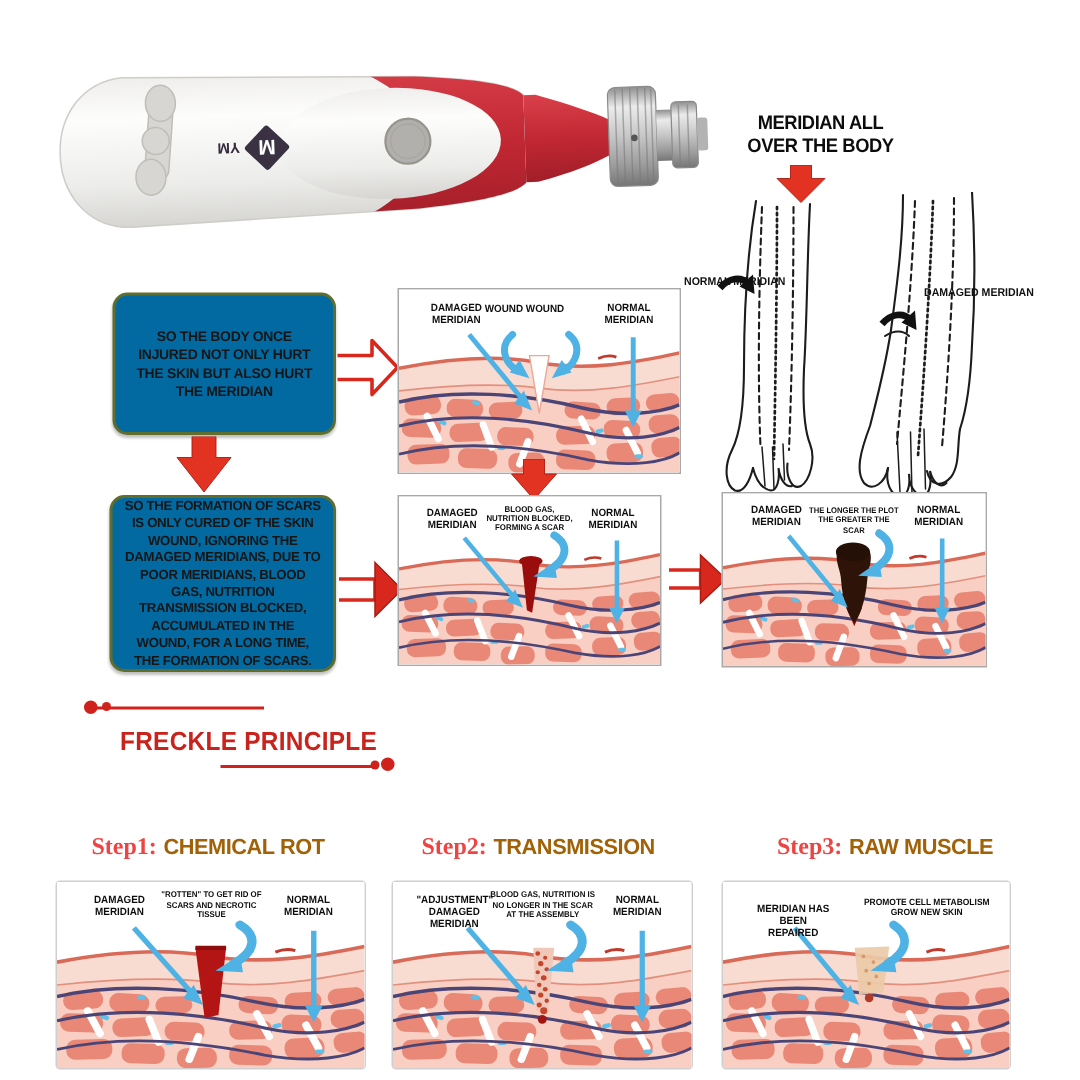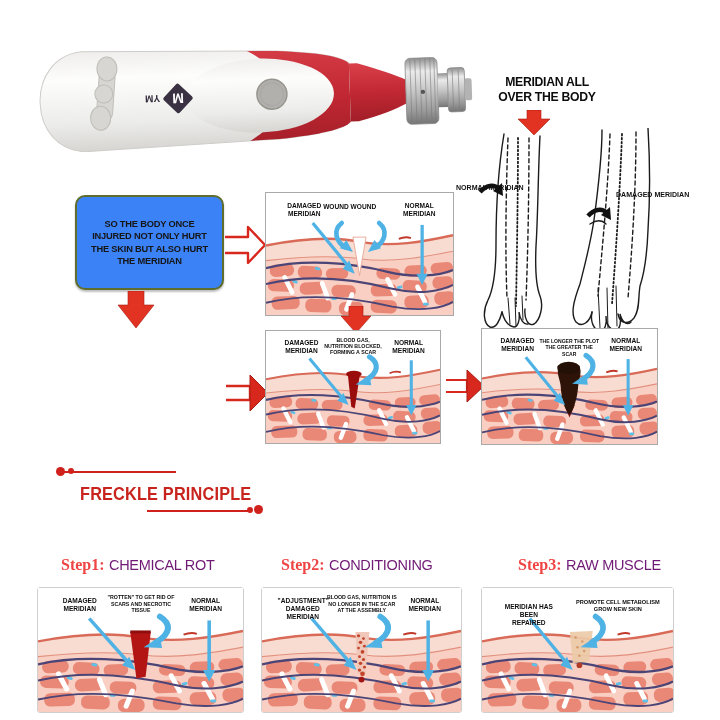--- a/index.html
+++ b/index.html
@@ -1,21 +1,21 @@
 <!DOCTYPE html>
 <html><head>
 <meta charset="utf-8">
 <style>
   html,body{margin:0;padding:0;background:#fff;}
   #stage{position:relative;width:720px;height:720px;background:#ffffff;overflow:hidden;
          font-family:"Liberation Sans",sans-serif;}
   .abs{position:absolute;}
 
   
-  .gbox{position:absolute;background:#3b82f6;border:2px solid #5f6e2c;border-radius:10px;
+  .gbox{position:absolute;background:#0369a1;border:2px solid #5f6e2c;border-radius:10px;
         box-sizing:border-box;display:flex;align-items:center;justify-content:center;
         text-align:center;color:#161616;font-weight:bold;padding:5px 7px;
         box-shadow:0 2px 2px rgba(0,0,0,.25);}
   .gbox p{margin:0;line-height:1.3;letter-spacing:-0.2px;}
   #gbox1{left:75px;top:195px;width:149px;height:95px;font-size:9.3px;}
   #gbox2{left:73px;top:330px;width:151px;height:118px;font-size:8.8px;}
 
   
   .panel{position:absolute;background:#fff;border:1px solid #a9a9a9;box-sizing:border-box;}
   .panel .skin{position:absolute;left:0;top:0;right:0;bottom:0;}
@@ -40,21 +40,21 @@
 
   
   #freckle{left:80px;top:484px;color:#c8231d;font-weight:bold;font-size:17.5px;
            letter-spacing:.2px;transform:scaleX(.93);transform-origin:left top;white-space:nowrap;}
   .deco-line{position:absolute;height:2px;background:#d0221c;}
   .deco-dot{position:absolute;background:#d0221c;border-radius:50%;}
 
   
   .step-h{position:absolute;top:556px;white-space:nowrap;}
   .sp{font-family:"Liberation Serif",serif;font-weight:bold;font-size:16px;color:#ef4444;}
-  .sl{font-weight:normal;font-size:14.5px;color:#701a75;letter-spacing:-0.3px;}
+  .sl{font-weight:bold;font-size:14.5px;color:#a16207;letter-spacing:-0.3px;}
 </style>
 </head>
 <body>
 
 <div id="stage">
 
   <svg class="abs" style="left:28px;top:12px" width="445" height="140" viewBox="0 0 445 140">
     <defs>
       <linearGradient id="pg-body" x1="0" y1="0" x2="0" y2="1">
         <stop offset="0" stop-color="#efeeec"></stop>
@@ -215,20 +215,23 @@
     <span class="dl right">NORMAL MERIDIAN</span>
   </div>
 
   <svg class="abs" style="left:116px;top:291px" width="40" height="38" viewBox="0 0 40 38">
     <polygon points="12,0 28,0 28,14 38,14 20,37 2,14 12,14" fill="#e23222" stroke="#a81c12" stroke-width="0.6"></polygon>
   </svg>
   <svg class="abs" style="left:339px;top:306px" width="34" height="28" viewBox="0 0 34 28">
     <polygon points="10,0 24,0 24,10 32,10 17,27 2,10 10,10" fill="#e23222" stroke="#a81c12" stroke-width="0.6"></polygon>
   </svg>
 
+  <div class="gbox" id="gbox2">
+    <p>SO THE FORMATION OF SCARS IS ONLY CURED OF THE SKIN WOUND, IGNORING THE DAMAGED MERIDIANS, DUE TO POOR MERIDIANS, BLOOD GAS, NUTRITION TRANSMISSION BLOCKED, ACCUMULATED IN THE WOUND, FOR A LONG TIME, THE FORMATION OF SCARS.</p>
+  </div>
   <svg class="abs" style="left:224px;top:370px" width="46" height="46" viewBox="0 0 46 46">
     <path d="M2,16 L26,16 L26,30 L2,30" fill="#ffffff" stroke="#d8281e" stroke-width="2.4"></path>
     <polygon points="26,5 44,23 26,41" fill="#d8281e" stroke="#a81c12" stroke-width="1"></polygon>
   </svg>
 
   <div class="panel p-scar1" style="left:265px;top:330px;width:176px;height:114px">
     <div class="skin">
         <svg viewBox="0 0 200 130" preserveAspectRatio="none">
     <rect x="0" y="0" width="200" height="130" fill="#ffffff"></rect>
     <path d="M0,72 C35,67 70,64 100,69 C135,75 170,68 200,62 L200,130 L0,130 Z" fill="#f8cfc2"></path>
@@ -350,21 +353,21 @@
   <div class="deco-line" style="left:147px;top:510px;width:102px"></div>
   <div class="deco-dot" style="left:247px;top:507px;width:6px;height:6px"></div>
   <div class="deco-dot" style="left:254px;top:505px;width:9px;height:9px"></div>
 
   <div class="step-h" style="left:61px">
     <span class="sp">Step1:</span>
     <span class="sl">CHEMICAL ROT</span>
   </div>
   <div class="step-h" style="left:281px">
     <span class="sp">Step2:</span>
-    <span class="sl">CONDITIONING</span>
+    <span class="sl">TRANSMISSION</span>
   </div>
   <div class="step-h" style="left:518px">
     <span class="sp">Step3:</span>
     <span class="sl">RAW MUSCLE</span>
   </div>
 
   <div class="panel bpanel p-step1" style="left:37px;top:587px;width:207px;height:126px">
     <div class="skin">
         <svg viewBox="0 0 200 130" preserveAspectRatio="none">
     <rect x="0" y="0" width="200" height="130" fill="#ffffff"></rect>

